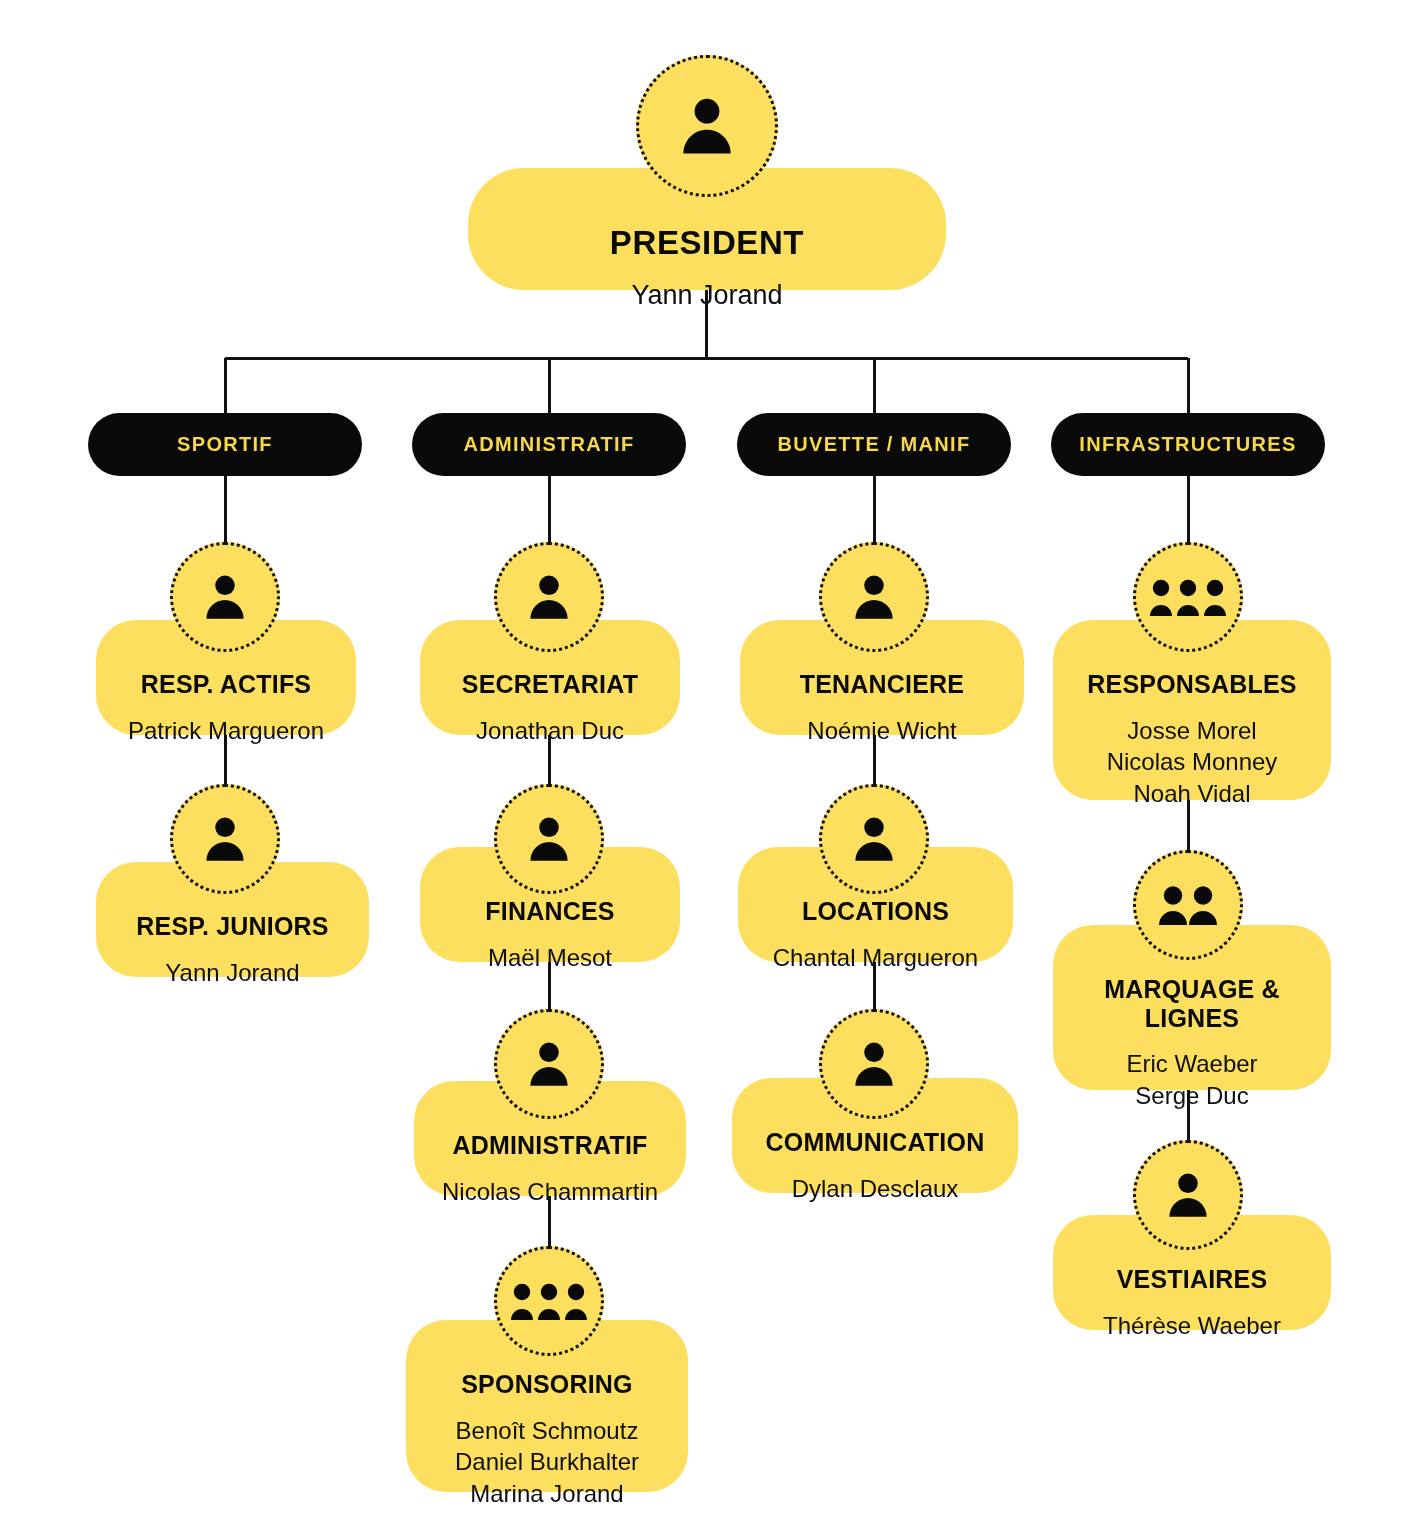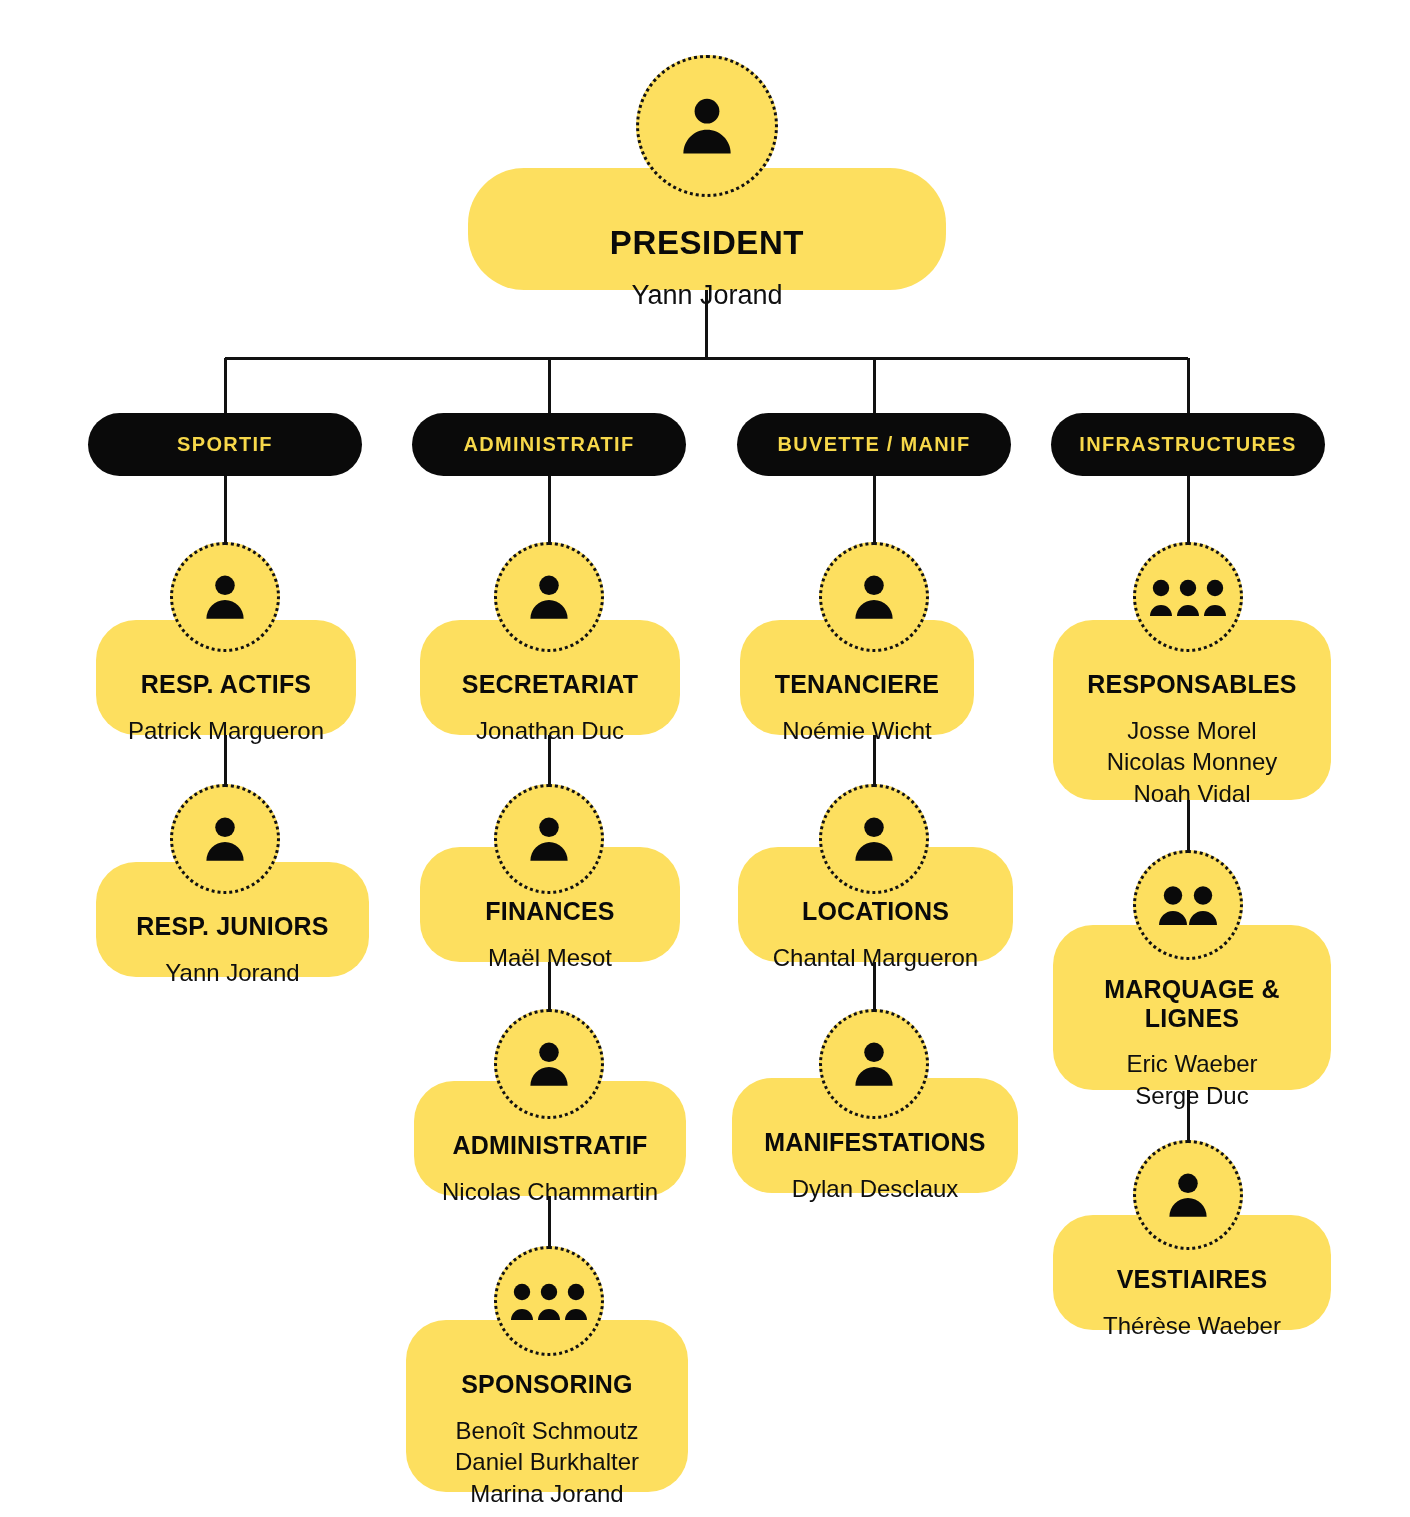--- a/index.html
+++ b/index.html
@@ -239,21 +239,21 @@
       <div class="person">Marina Jorand</div>
     </div>
   </div>
 
   <div class="avatar" style="left:819px; top:542px; width:110px; height:110px;">
     <svg width="52" height="56" viewBox="0 0 24 24" aria-hidden="true">
       <circle cx="12" cy="6.6" r="4.5" fill="#0a0a0a"></circle>
       <path d="M3.4 22c0-4.75 3.85-8.6 8.6-8.6s8.6 3.85 8.6 8.6z" fill="#0a0a0a"></path>
     </svg>
   </div>
-  <div class="card" style="left:740px; top:620px; width:234px; height:115px;">
+  <div class="card" style="left:740px; top:620px; width:284px; height:115px;">
     <div class="title">TENANCIERE</div>
     <div class="people">
       <div class="person">Noémie Wicht</div>
     </div>
   </div>
 
   <div class="avatar" style="left:819px; top:784px; width:110px; height:110px;">
     <svg width="52" height="56" viewBox="0 0 24 24" aria-hidden="true">
       <circle cx="12" cy="6.6" r="4.5" fill="#0a0a0a"></circle>
       <path d="M3.4 22c0-4.75 3.85-8.6 8.6-8.6s8.6 3.85 8.6 8.6z" fill="#0a0a0a"></path>
@@ -266,21 +266,21 @@
     </div>
   </div>
 
   <div class="avatar" style="left:819px; top:1009px; width:110px; height:110px;">
     <svg width="52" height="56" viewBox="0 0 24 24" aria-hidden="true">
       <circle cx="12" cy="6.6" r="4.5" fill="#0a0a0a"></circle>
       <path d="M3.4 22c0-4.75 3.85-8.6 8.6-8.6s8.6 3.85 8.6 8.6z" fill="#0a0a0a"></path>
     </svg>
   </div>
   <div class="card" style="left:732px; top:1078px; width:286px; height:115px;">
-    <div class="title">MANIFESTATIONS</div>
+    <div class="title">COMMUNICATION</div>
     <div class="people">
       <div class="person">Dylan Desclaux</div>
     </div>
   </div>
 
   <div class="avatar" style="left:1133px; top:542px; width:110px; height:110px;">
     <svg width="76" height="40" viewBox="0 0 76 40" aria-hidden="true">
       <g fill="#0a0a0a">
         <circle cx="11" cy="11" r="8.2"></circle>
         <path d="M0 39c0-6.1 4.9-11 11-11s11 4.9 11 11z"></path>

